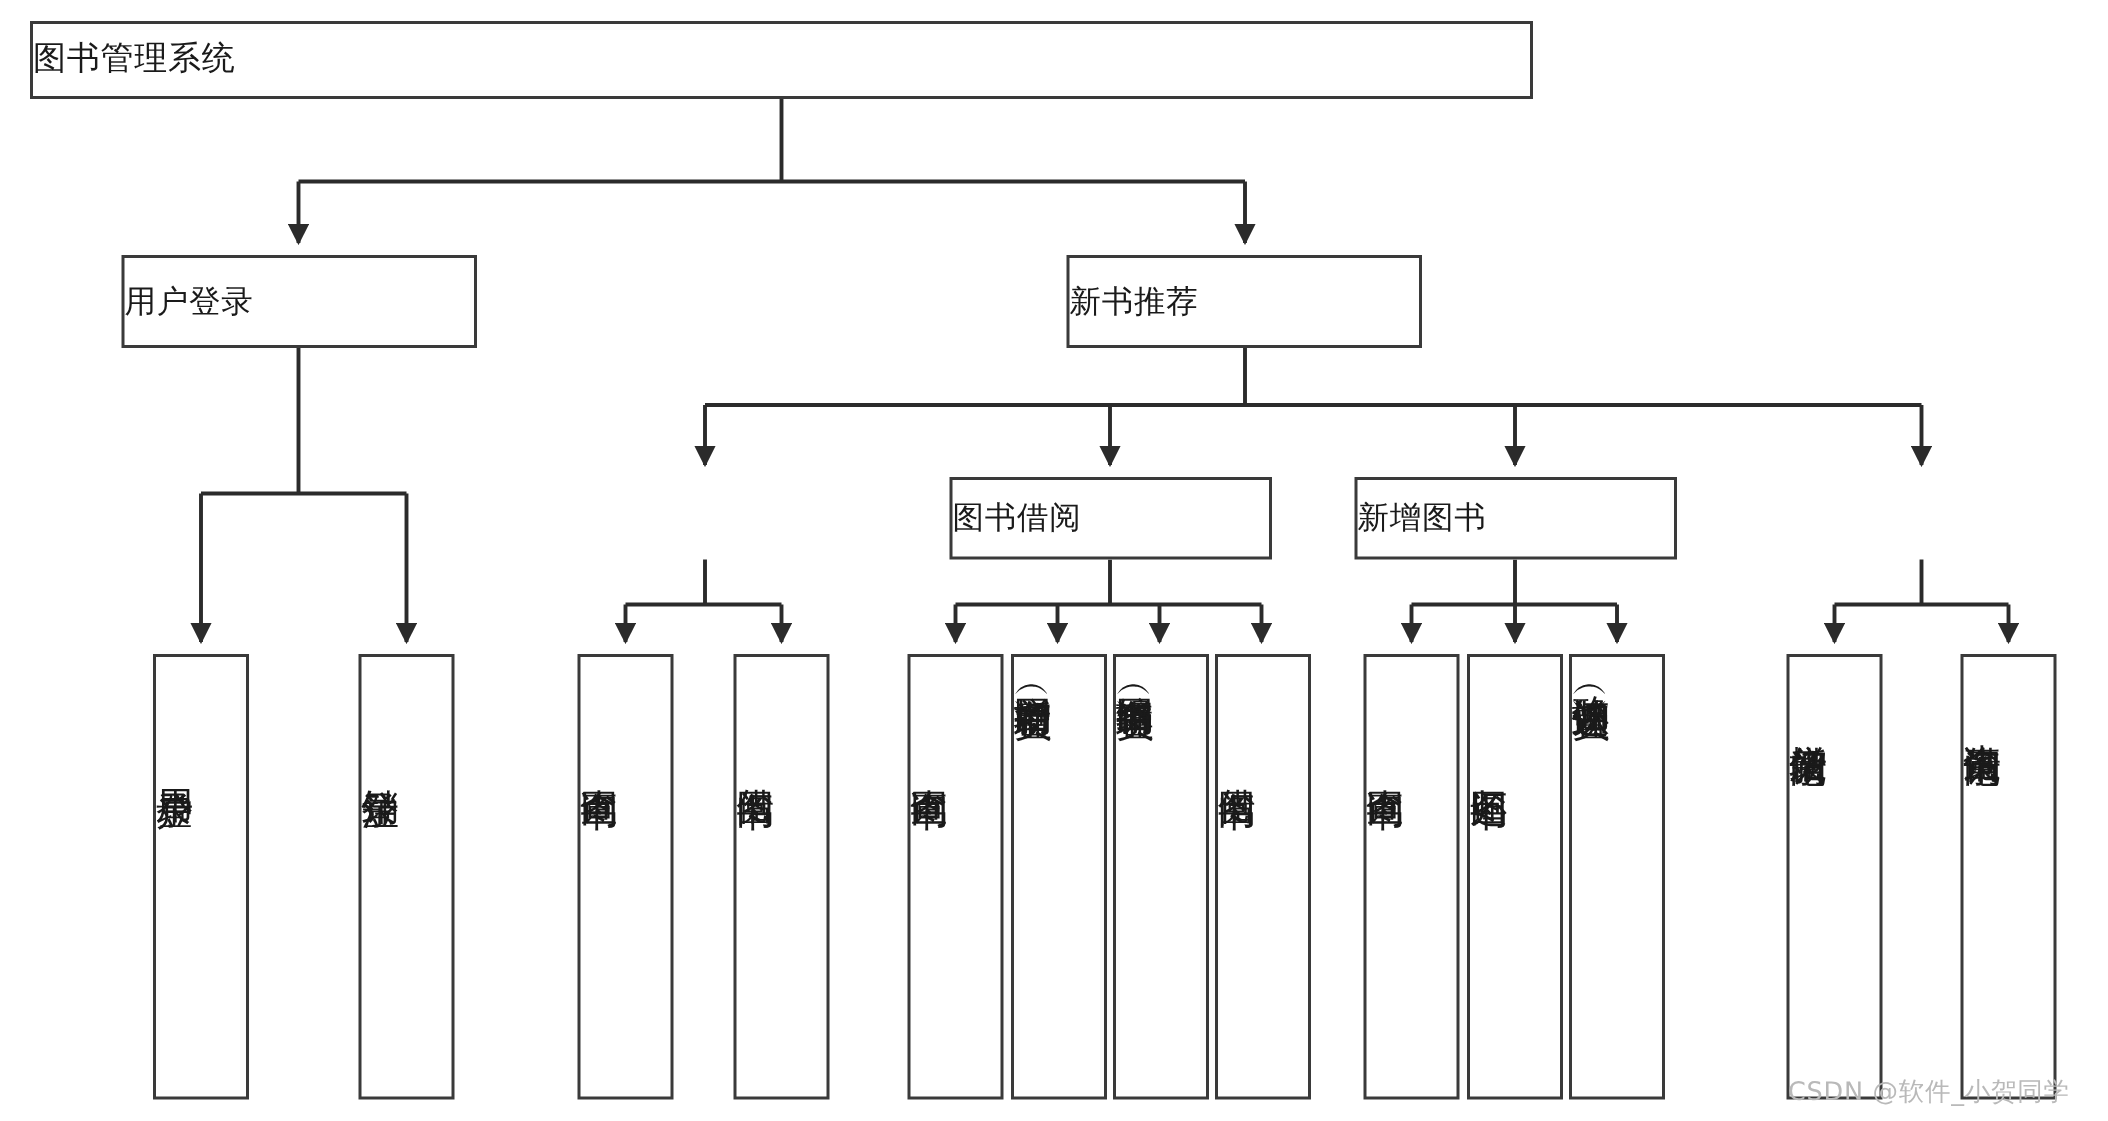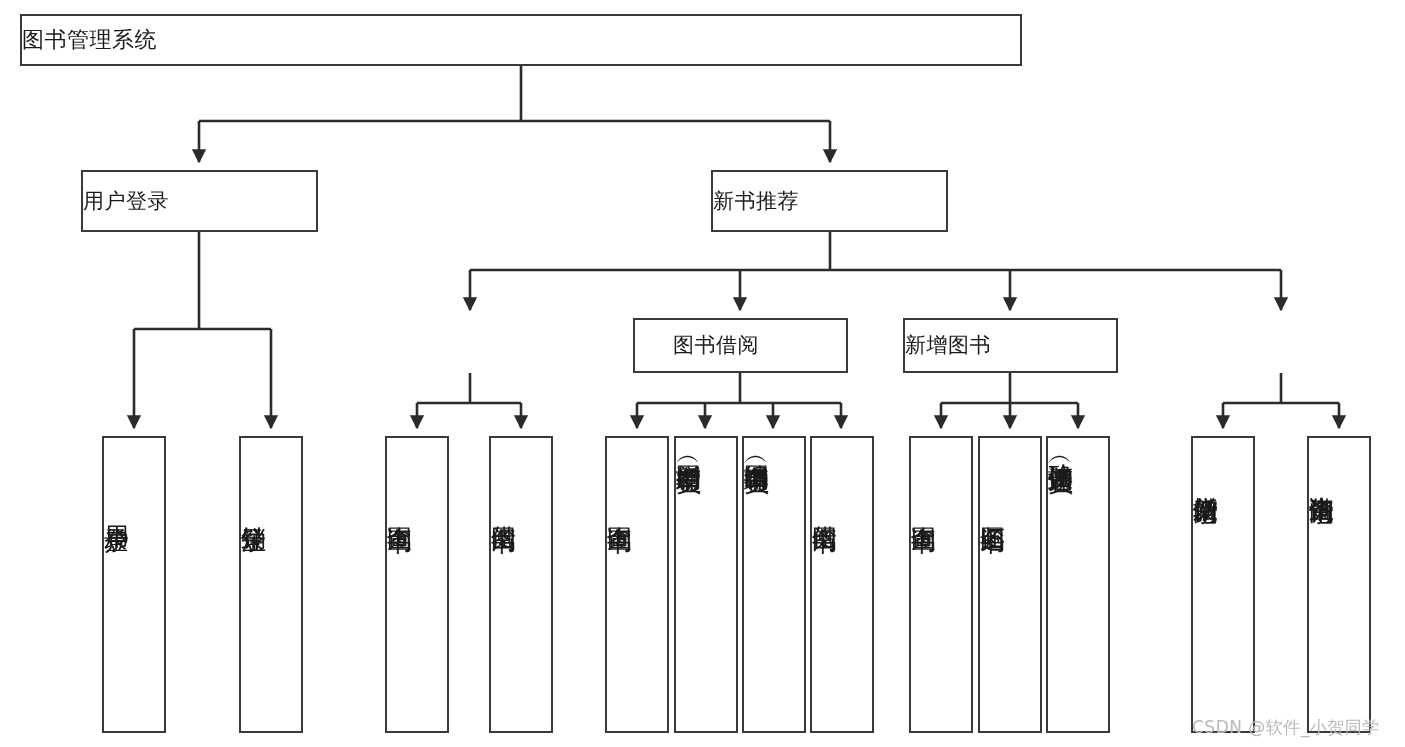--- a/index.html
+++ b/index.html
@@ -130,21 +130,21 @@
 
   <div class="node horiz" style="left:81px; top:170px; width:237px; height:62px;">
     <span class="label">用户登录</span>
   </div>
 
   <div class="node horiz" style="left:711px; top:170px; width:237px; height:62px;">
     <span class="label">新书推荐</span>
   </div>
 
 
-  <div class="node horiz" style="left:633px; top:318px; width:215px; height:55px;padding-left:38px;">
+  <div class="node horiz" style="left:633px; top:318px; width:215px; height:55px;">
     <span class="label">图书借阅</span>
   </div>
 
   <div class="node horiz" style="left:903px; top:318px; width:215px; height:55px;">
     <span class="label">新增图书</span>
   </div>
 
 
   <div class="node leaf" style="left:102px; top:436px; width:64px; height:297px; padding-top:68px;">
     <span class="label">用户登录</span>

